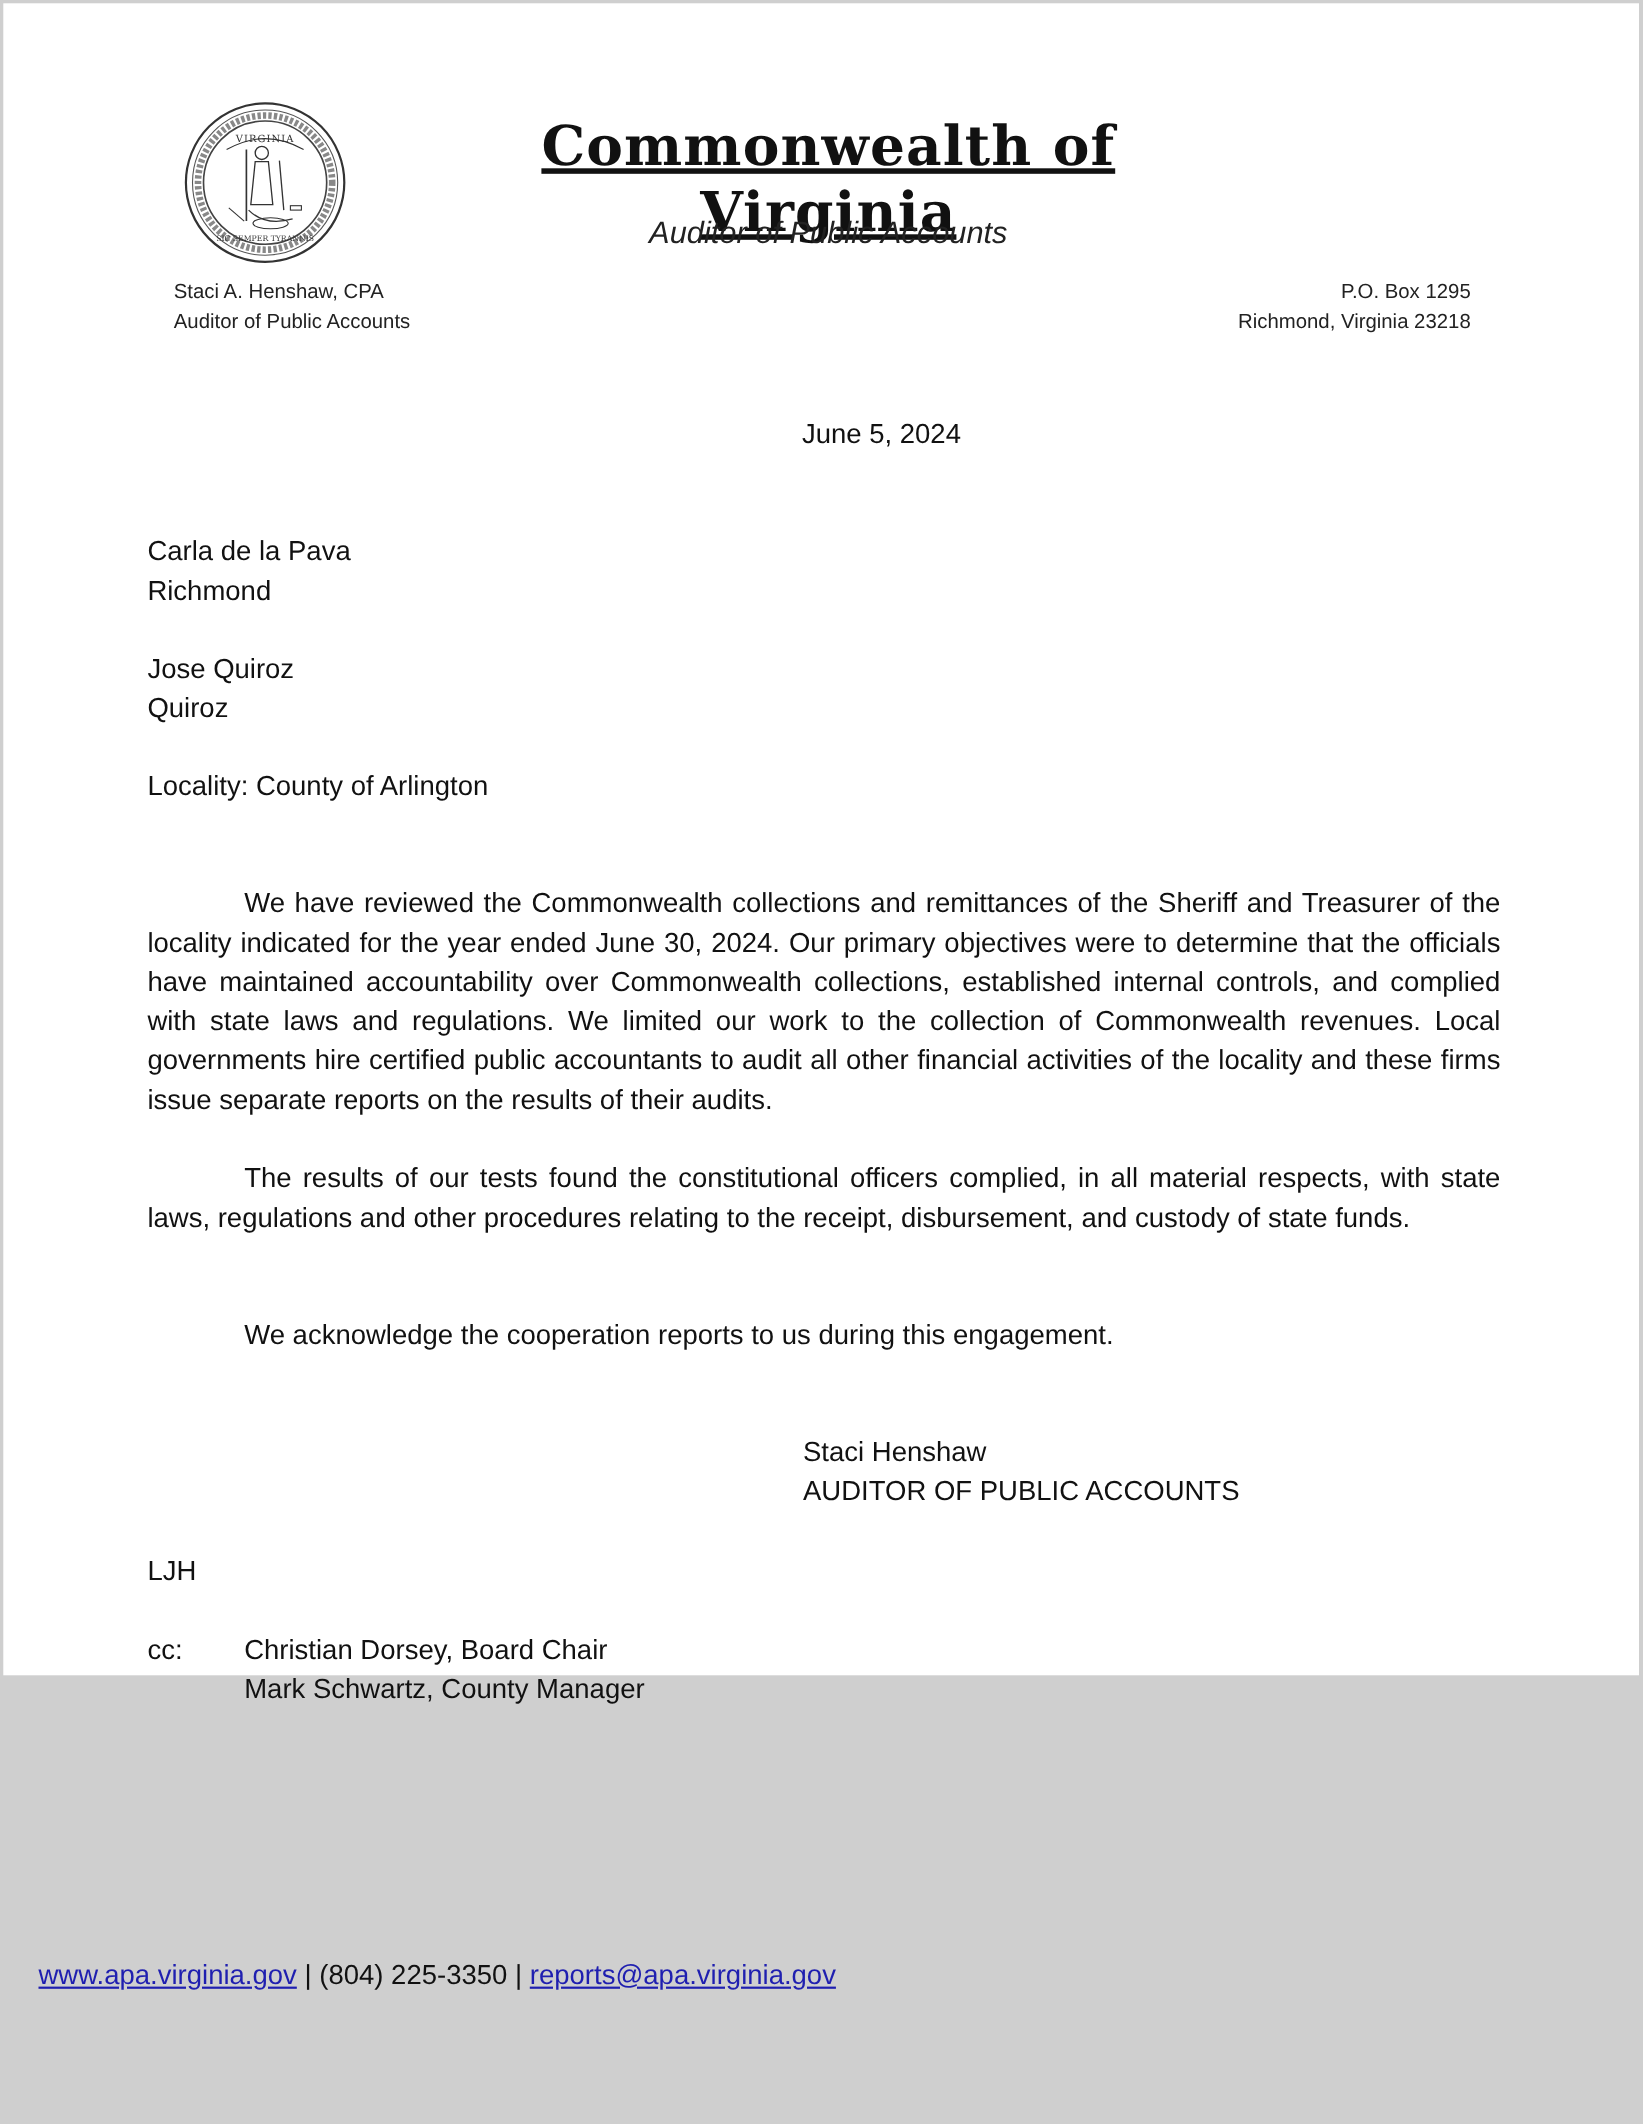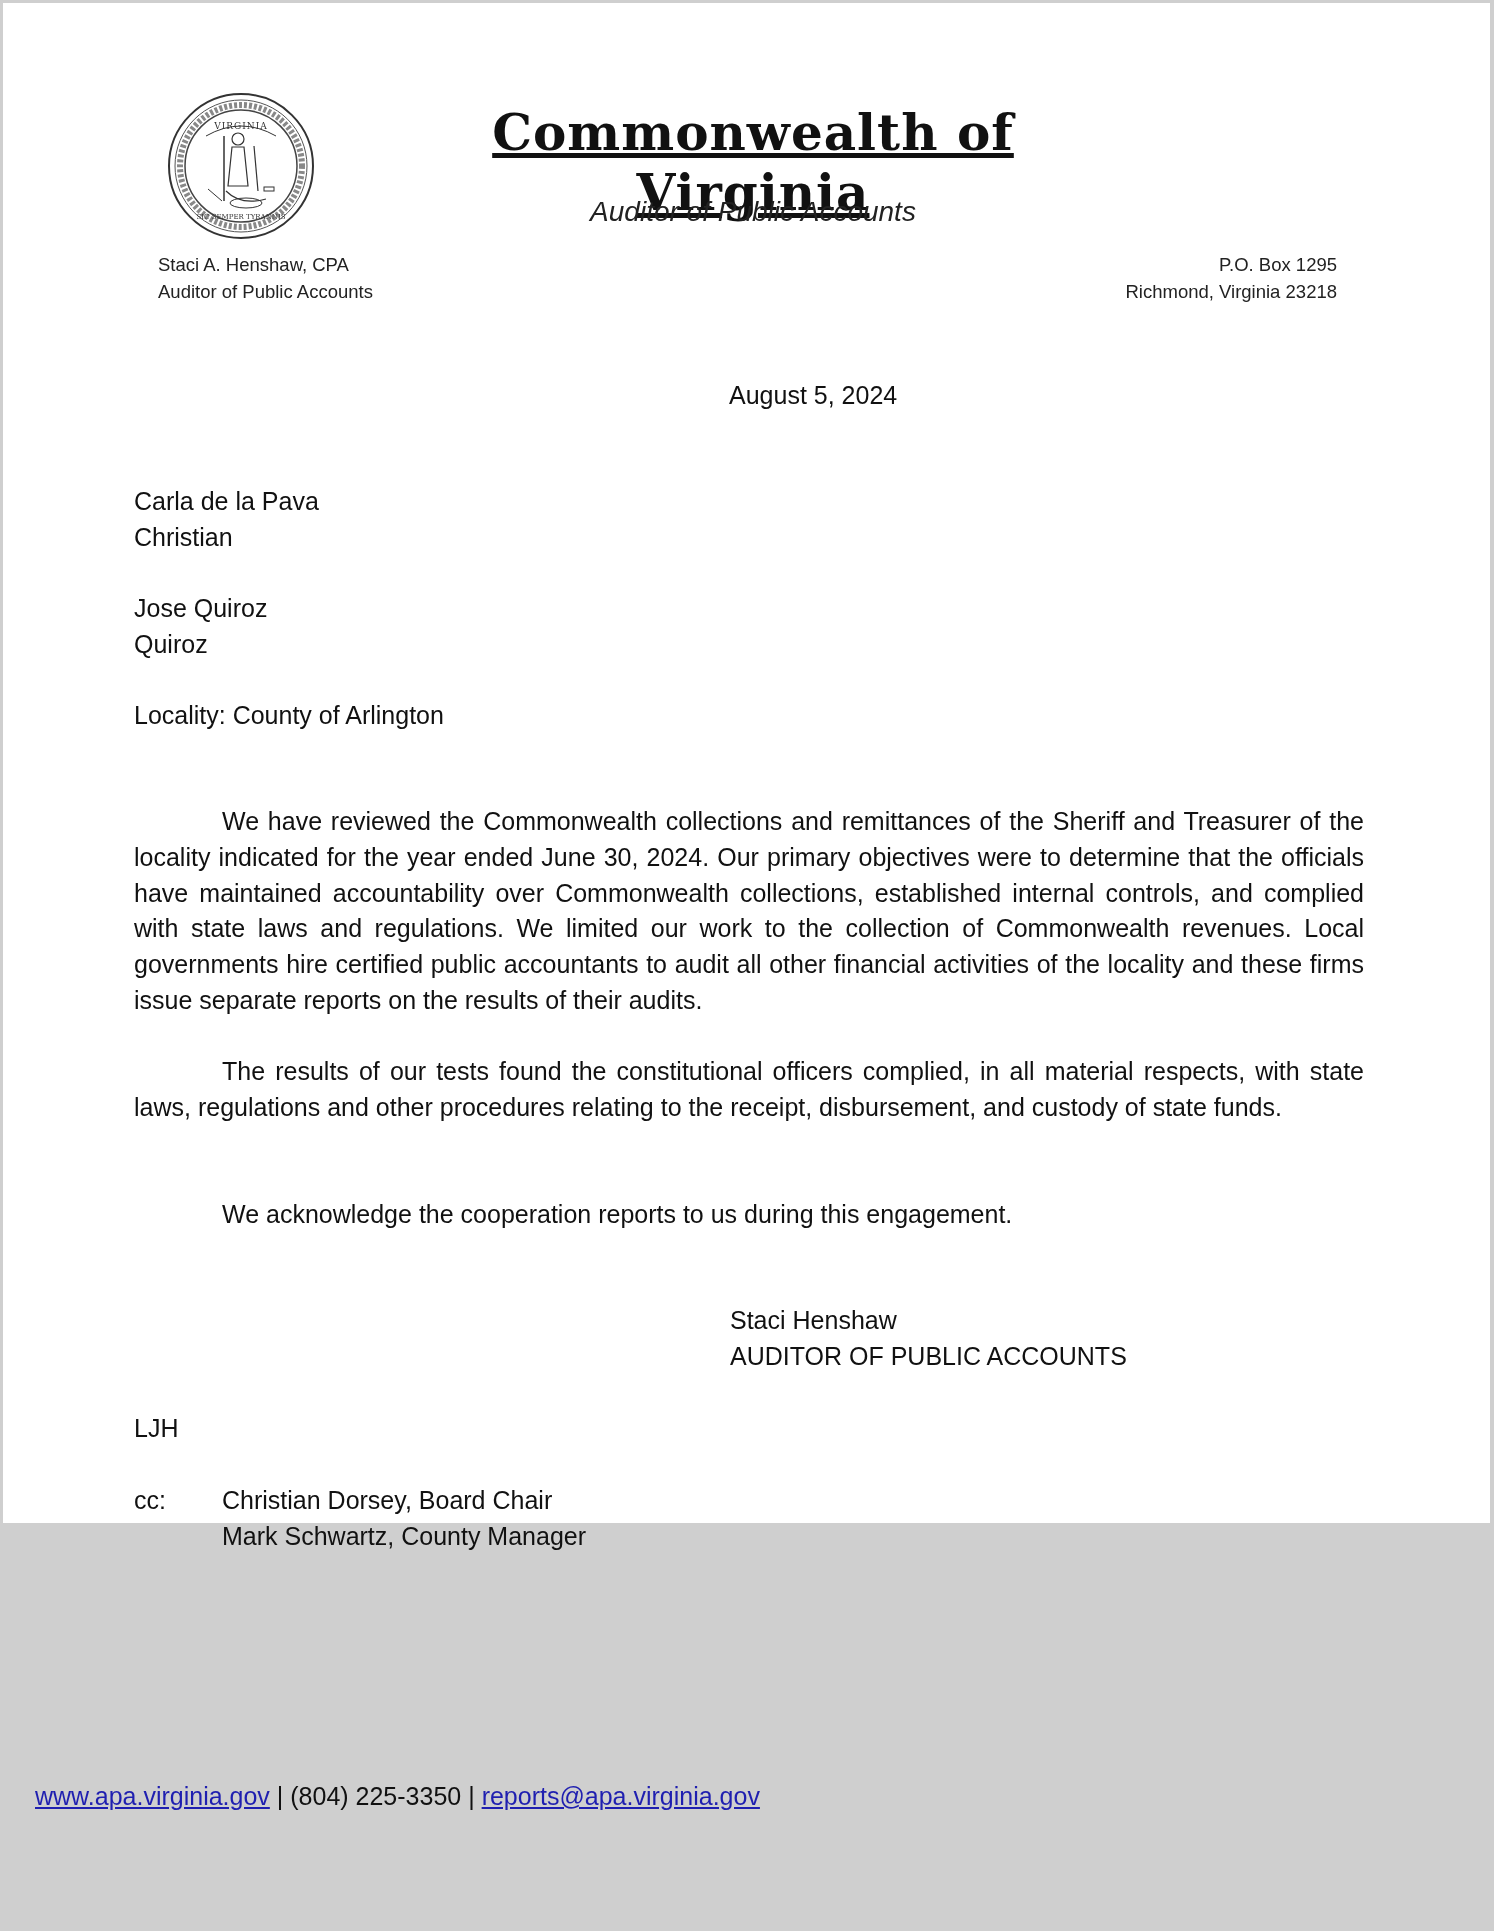--- a/index.html
+++ b/index.html
@@ -77,25 +77,25 @@
 
   <div class="addr addr-left">
     <div>Staci A. Henshaw, CPA</div>
     <div>Auditor of Public Accounts</div>
   </div>
   <div class="addr addr-right">
     <div>P.O. Box 1295</div>
     <div>Richmond, Virginia 23218</div>
   </div>
 
-  <div class="body-text date abs">August 5, 2024</div>
+  <div class="body-text date abs">June 5, 2024</div>
 
   <div class="body-text recip" style="top:481px">
     <div>Carla de la Pava</div>
-    <div>Christian</div>
+    <div>Richmond</div>
   </div>
   <div class="body-text recip" style="top:588px">
     <div>Jose Quiroz</div>
     <div>Quiroz</div>
   </div>
   <div class="body-text recip" style="top:695px">Locality: County of Arlington</div>
 
   <p class="body-text para" style="top:801px"><span class="indent"></span><span>We have reviewed the Commonwealth collections and remittances of the Sheriff and Treasurer of the locality indicated for the year ended June 30, 2024.  Our primary objectives were to determine that the officials have maintained accountability over Commonwealth collections, established internal controls, and complied with state laws and regulations.  We limited our work to the collection of Commonwealth revenues. Local governments hire certified public accountants to audit all other financial activities of the locality and these firms issue separate reports on the results of their audits.</span></p>
   <p class="body-text para" style="top:1051px"><span class="indent"></span><span>The results of our tests found the constitutional officers complied, in all material respects, with state laws, regulations and other procedures relating to the receipt, disbursement, and custody of state funds.</span></p>
   <p class="body-text para" style="top:1194px"><span class="indent"></span><span>We acknowledge the cooperation reports to us during this engagement.</span></p>

